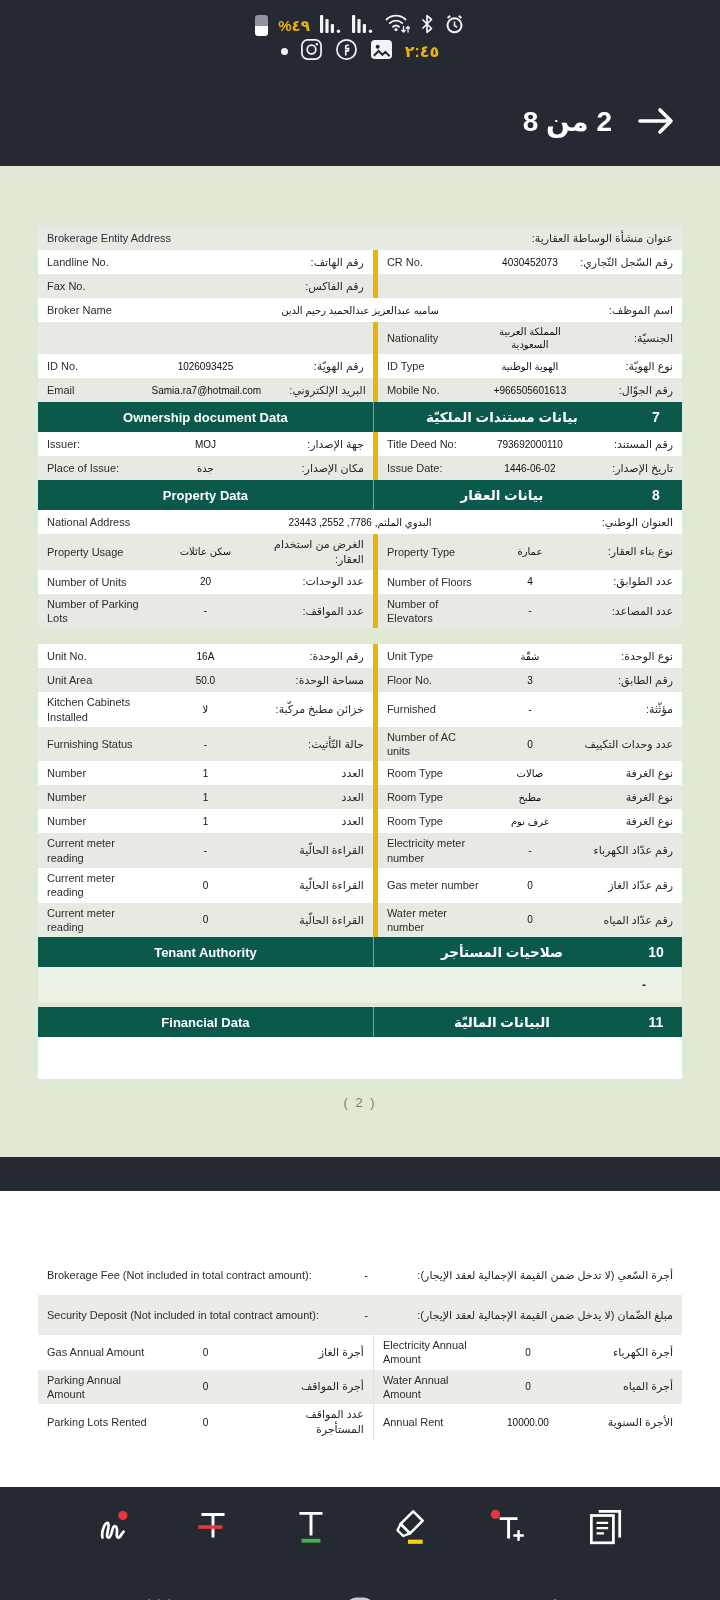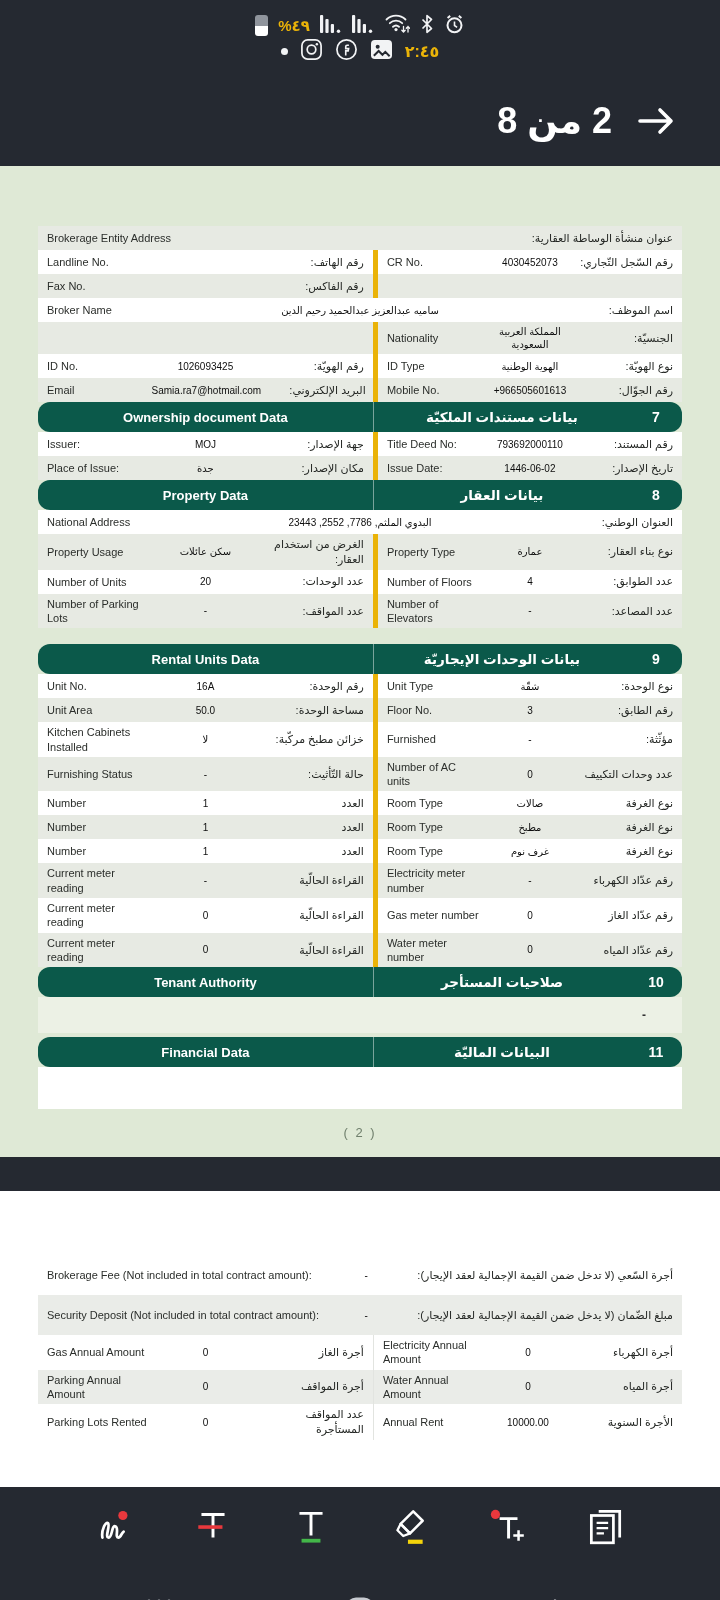--- a/index.html
+++ b/index.html
@@ -13,33 +13,33 @@
   .sb-right{display:flex;align-items:center;gap:12px;text-align:center;}
   .battery{width:13px;height:21px;border-radius:3px;
     background:linear-gradient(to bottom,#8f949c 0 51%,#ffffff 51% 100%);}
   .sb-text{font-size:15px;font-weight:bold;letter-spacing:.5px;}
   .notif-dot{width:7px;height:7px;border-radius:50%;background:#f2f3f5;display:inline-block;}
   .time{font-size:16px;font-weight:bold;}
 
   
   .app-header{height:90px;display:flex;direction:rtl;align-items:center;
     justify-content:flex-start;gap:22px;padding:0 42px;}
-  .page-indicator{color:#fff;font-size:36px;font-weight:bold;direction:rtl;}
+  .page-indicator{color:#fff;font-size:28px;font-weight:bold;direction:rtl;}
 
   
   .page1{height:991px;background:#dfe9d6;padding:60px 38px 0;box-sizing:border-box;}
   .page-divider{height:34px;background:#252931;}
   .page2{height:296px;background:#ffffff;padding:64px 38px 0;box-sizing:border-box;overflow:hidden;}
 
   .sheet{width:644px;}
   .sec-gap{height:16px;}
   .sec-gap-s{height:4px;}
 
   .sec-header{display:flex;direction:ltr;align-items:stretch;background:#0b594a;
-    color:#fff;min-height:30px;border-radius:12px;}
+    color:#fff;min-height:30px;}
   .sh-en{width:52%;display:flex;align-items:center;justify-content:center;
     font-weight:bold;font-size:13px;border-right:1px solid rgba(255,255,255,.45);}
   .sh-ar{flex:1;display:flex;align-items:center;justify-content:center;
     font-weight:bold;font-size:13.5px;direction:rtl;}
   .sh-num{width:52px;display:flex;align-items:center;justify-content:center;
     font-weight:bold;font-size:14px;}
 
   .row{display:flex;direction:ltr;align-items:stretch;min-height:24px;}
   .shade-gray{background:#e7eae3;}
   .shade-white{background:#ffffff;}
@@ -286,25 +286,20 @@
             <span class="cell-val" dir="auto">-</span>
             <span class="cell-ar">عدد المواقف:</span>
           </div>
           <div class="group g-right">
             <span class="cell-en">Number of Elevators</span>
             <span class="cell-val" dir="auto">-</span>
             <span class="cell-ar">عدد المصاعد:</span>
           </div>
         </div>
         <div class="sec-gap"></div>
-        <div class="sec-header">
-          <span class="sh-en">Rental Units Data</span>
-          <span class="sh-ar">بيانات الوحدات الإيجاريّة</span>
-          <span class="sh-num">9</span>
-        </div>
         <div class="row shade-white">
           <div class="group g-left">
             <span class="cell-en">Unit No.</span>
             <span class="cell-val" dir="auto">16A</span>
             <span class="cell-ar">رقم الوحدة:</span>
           </div>
           <div class="group g-right">
             <span class="cell-en">Unit Type</span>
             <span class="cell-val" dir="auto">شقّة</span>
             <span class="cell-ar">نوع الوحدة:</span>

